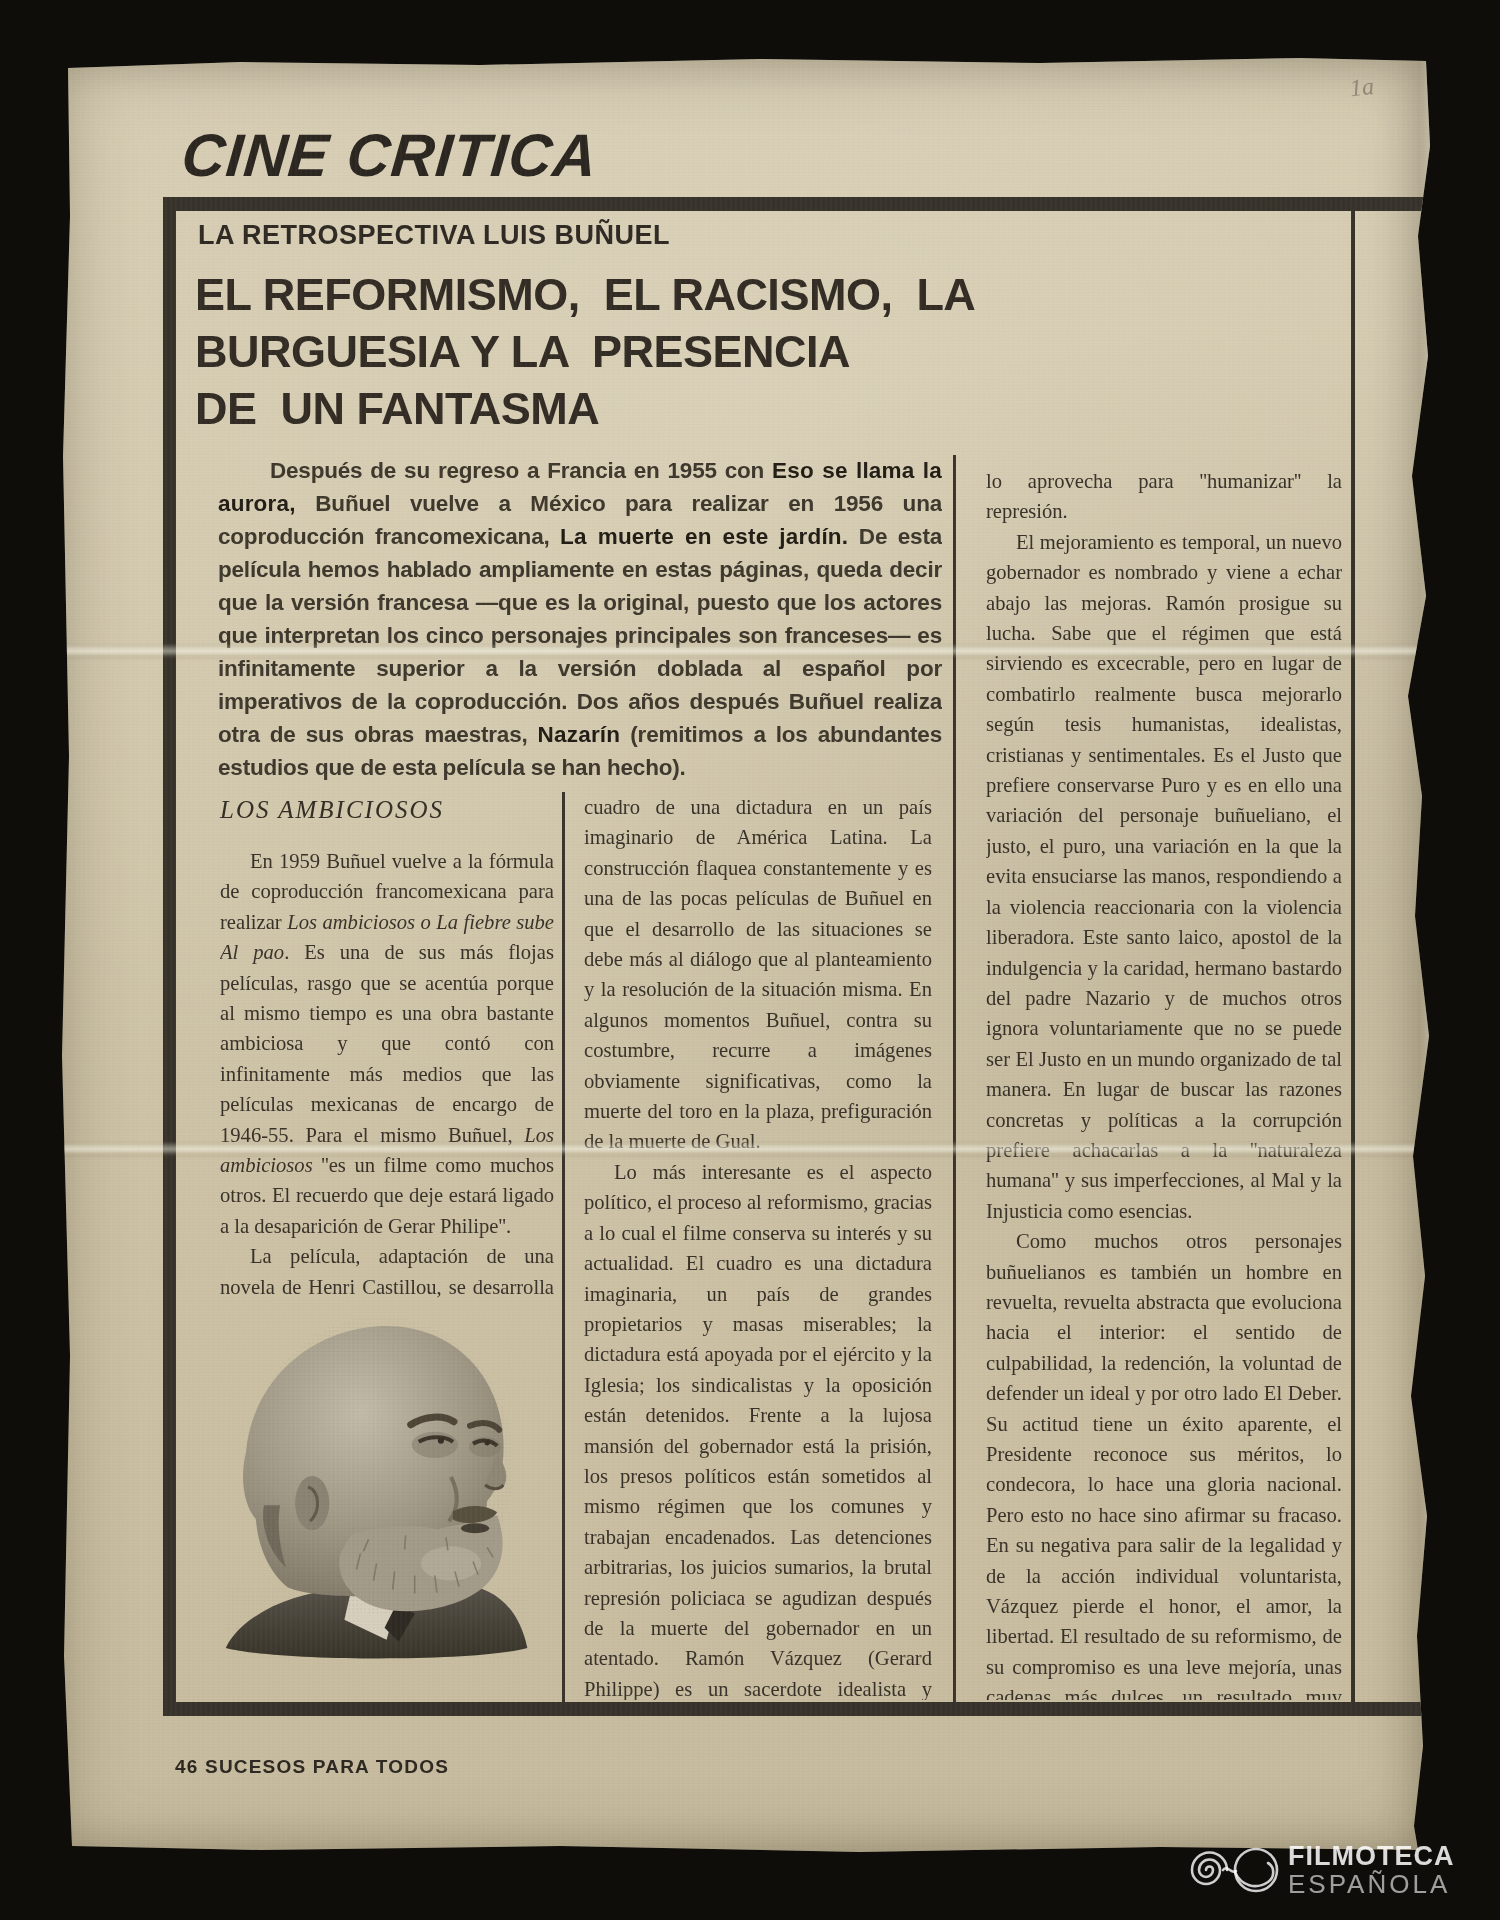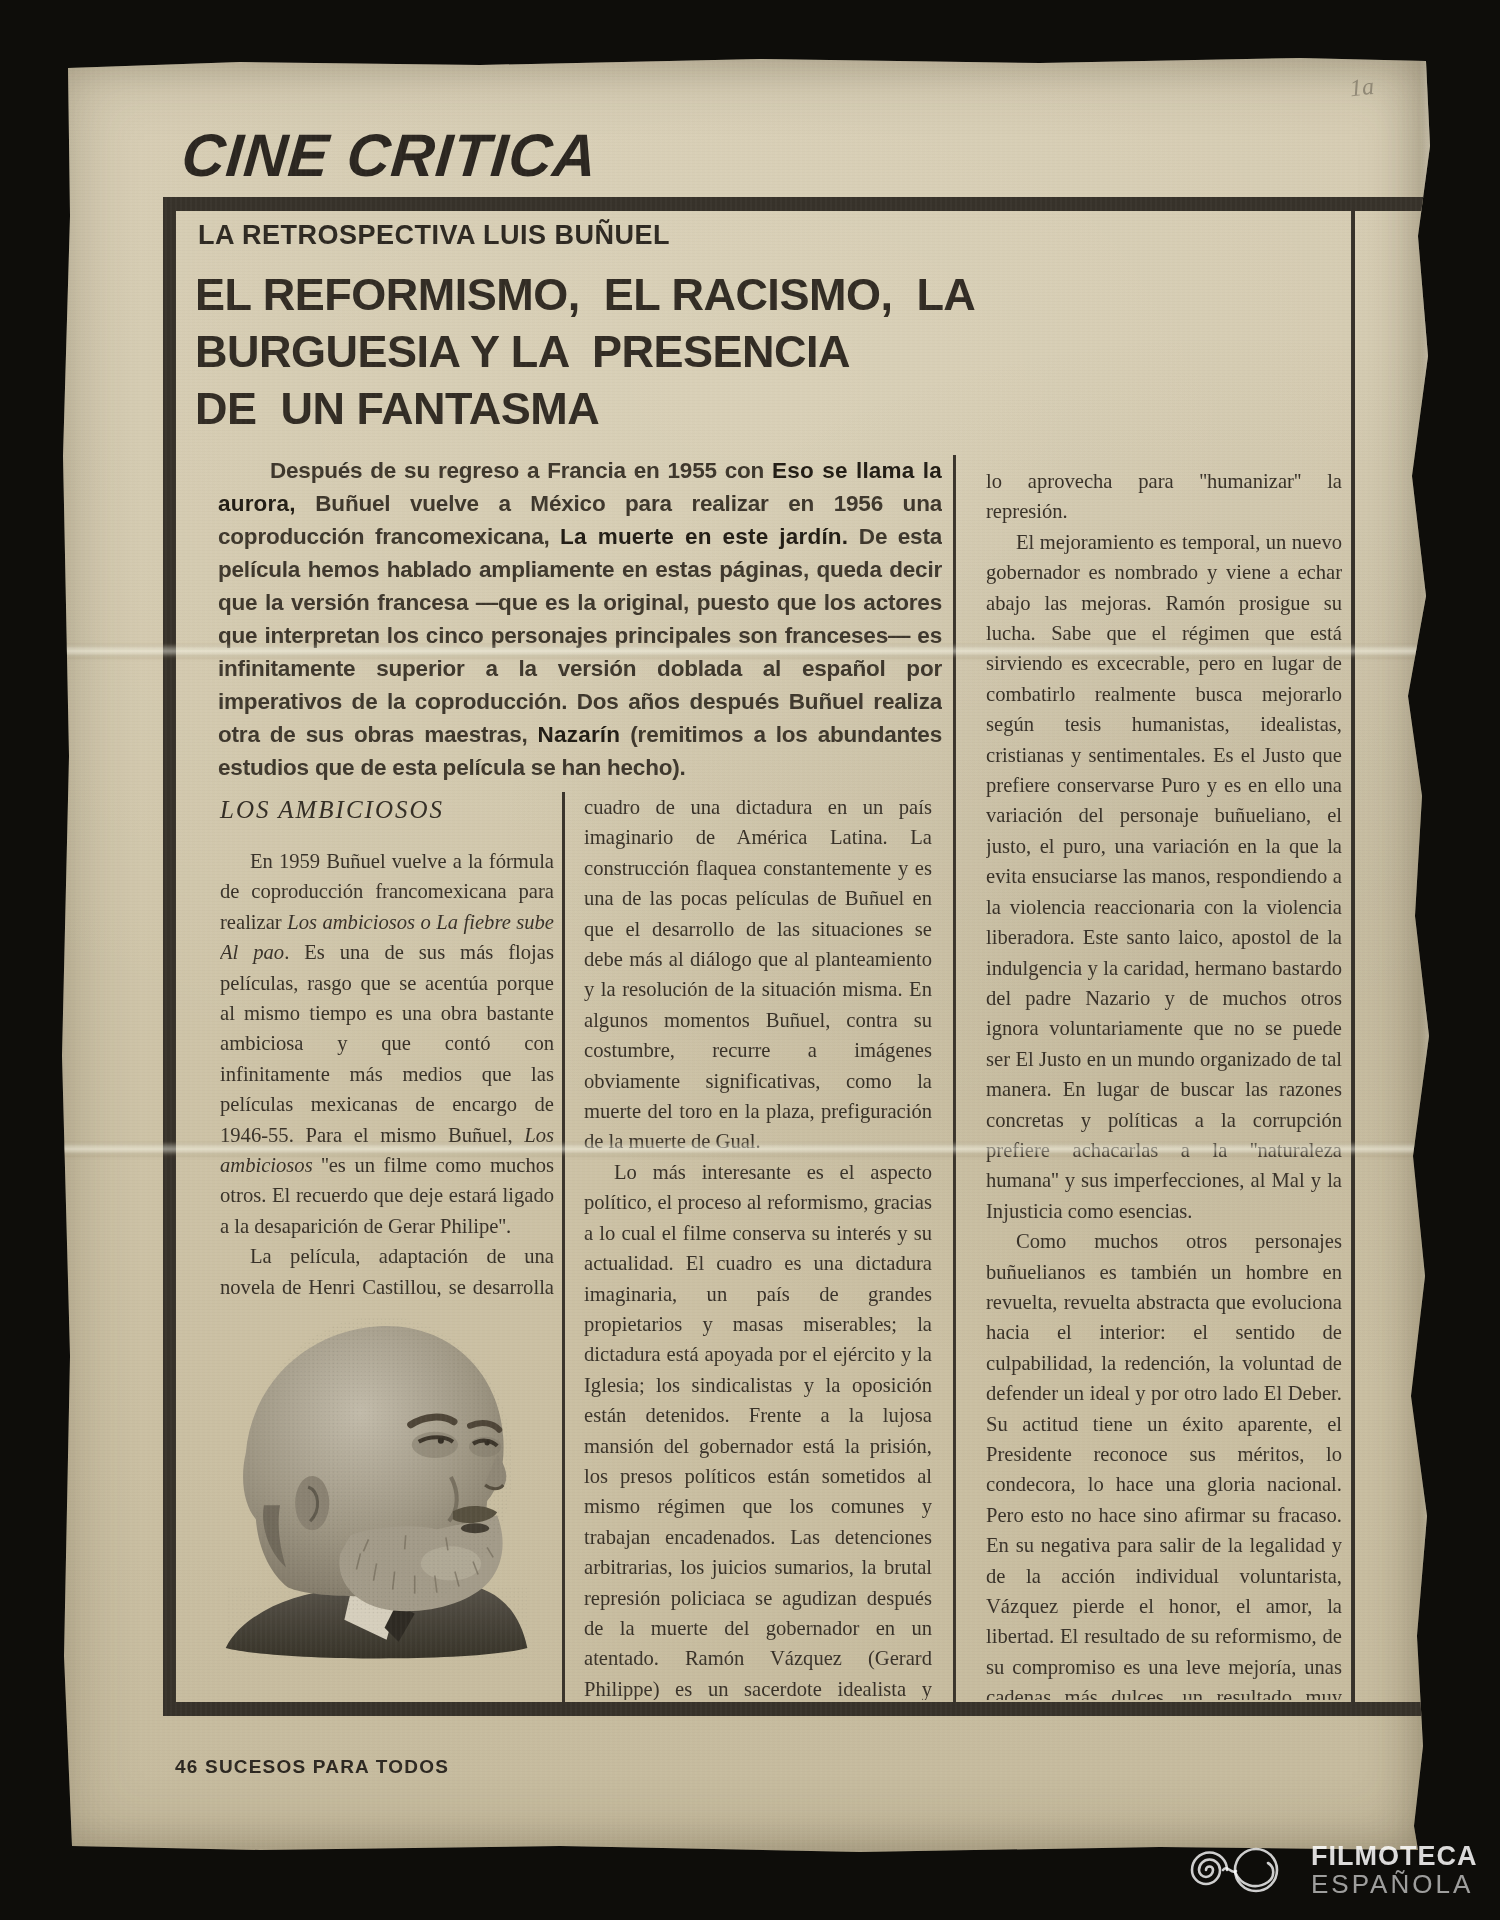--- a/index.html
+++ b/index.html
@@ -61,21 +61,21 @@
   .col1{left:160px;top:790px;width:334px;height:452px;}
   .col2{left:524px;top:736px;width:348px;height:908px;}
   .col3{left:926px;top:410px;width:356px;height:1234px;}
   .photo{position:absolute;left:138px;top:1238px;width:345px;height:372px;}
   
   .footer{position:absolute;left:115px;top:1700px;font-size:19px;font-weight:700;
       letter-spacing:1.2px;color:#2c2720;white-space:pre;}
   .pencil{position:absolute;left:1290px;top:18px;font-family:"Liberation Serif",serif;
       font-style:italic;font-size:24px;color:rgba(95,88,74,.55);transform:rotate(-6deg);}
   
-  .watermark{position:absolute;left:1178px;top:1834px;display:flex;align-items:center;gap:25px;}
+  .watermark{position:absolute;left:1178px;top:1834px;display:flex;align-items:center;gap:2px;}
   .wm-text{line-height:1.06;}
   .wm1{font-size:27px;font-weight:700;letter-spacing:1px;color:rgba(255,255,255,.85);}
   .wm2{font-size:26px;font-weight:400;letter-spacing:3px;color:rgba(255,255,255,.6);}
 </style>
 </head>
 <body>
 
 <div class="stage">
   <div class="paper">
 

